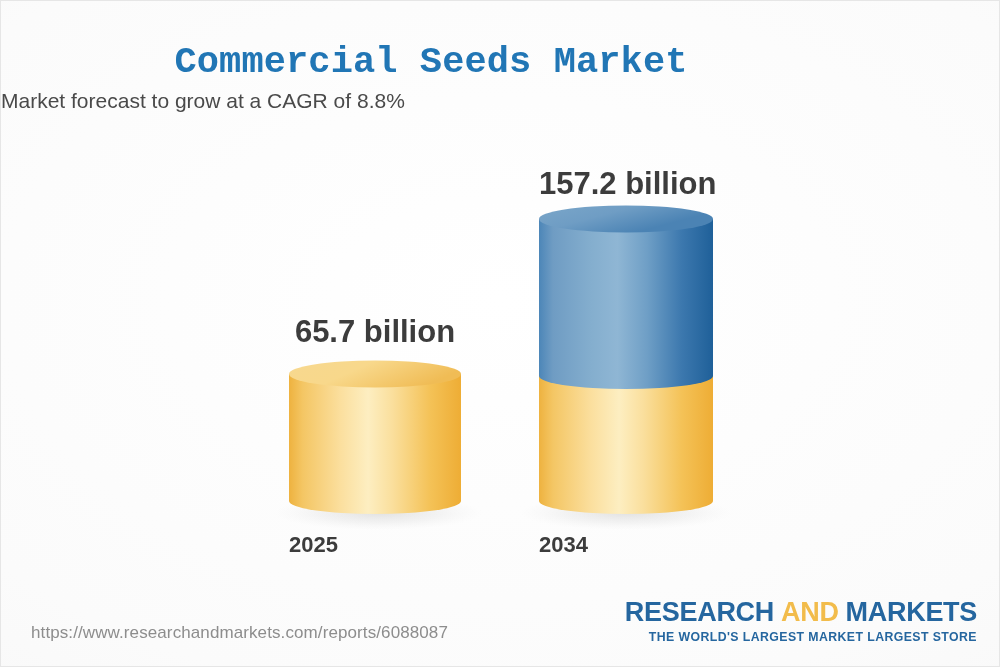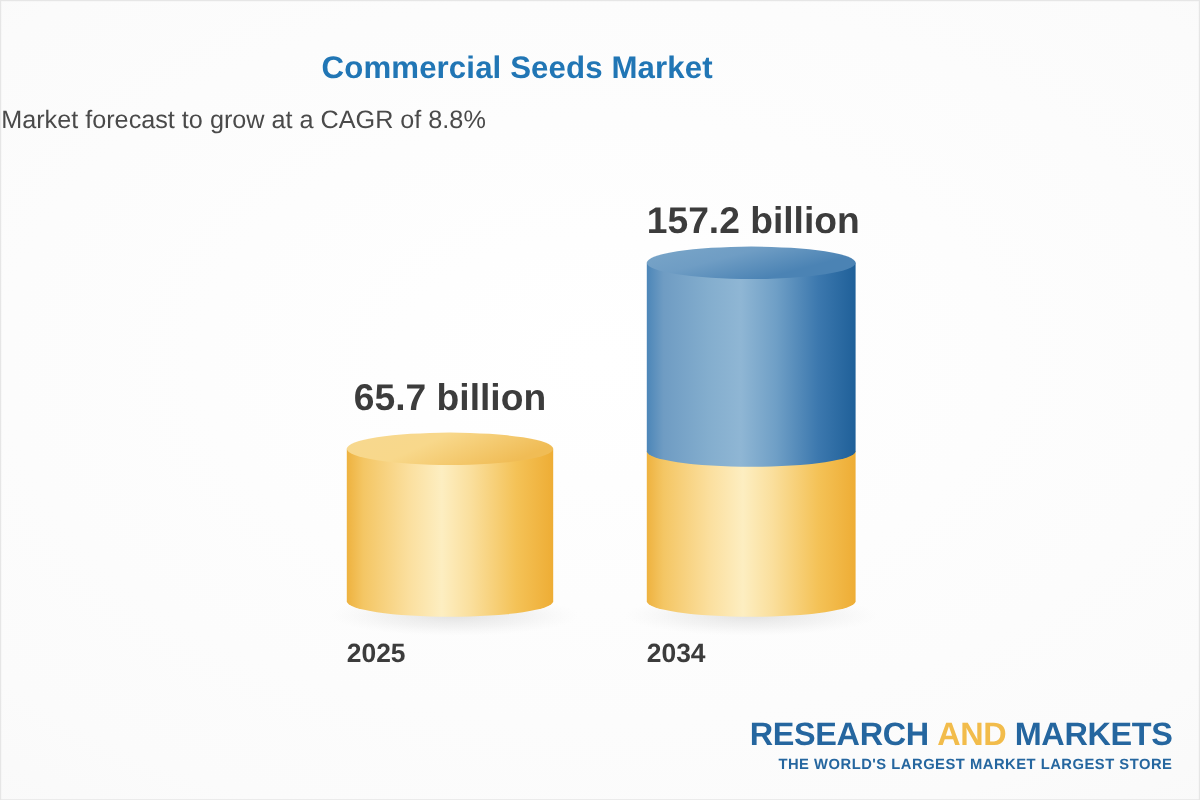--- a/index.html
+++ b/index.html
@@ -23,24 +23,25 @@
     overflow: hidden;
   }
 
   
   .title {
     position: absolute;
     top: 40px;
     left: 0;
     width: 860px;
     text-align: center;
-    font-size: 26px;
+    font-size: 37px;
     font-weight: bold;
     color: #2176b5;
     letter-spacing: 0.1px;
+    font-family: Liberation Mono, monospace;
   }
   .subtitle {
     position: absolute;
     top: 88px;
     left: 0;
     width: 1000px;
     text-align: left;
     font-size: 21px;
     font-weight: normal;
     color: #4a4a4a;
@@ -181,19 +182,20 @@
       <ellipse cx="625" cy="218" rx="87" ry="13.5" fill="url(#gradBlueTop)"></ellipse>
     </g>
   </svg>
 
   <div class="value-label v0">65.7 billion</div>
   <div class="value-label v1">157.2 billion</div>
 
   <div class="cat-label c0">2025</div>
   <div class="cat-label c1">2034</div>
 
+  <div class="url">https://www.researchandmarkets.com/reports/6088087</div>
 
   <div class="logo">
     <div class="logo-main"><span>RESEARCH</span><span class="and" style="margin: 0px 7px;">AND</span><span>MARKETS</span></div>
     <div class="logo-tag">THE WORLD'S LARGEST MARKET LARGEST STORE</div>
   </div>
 
 </div>
 
 </body></html>

